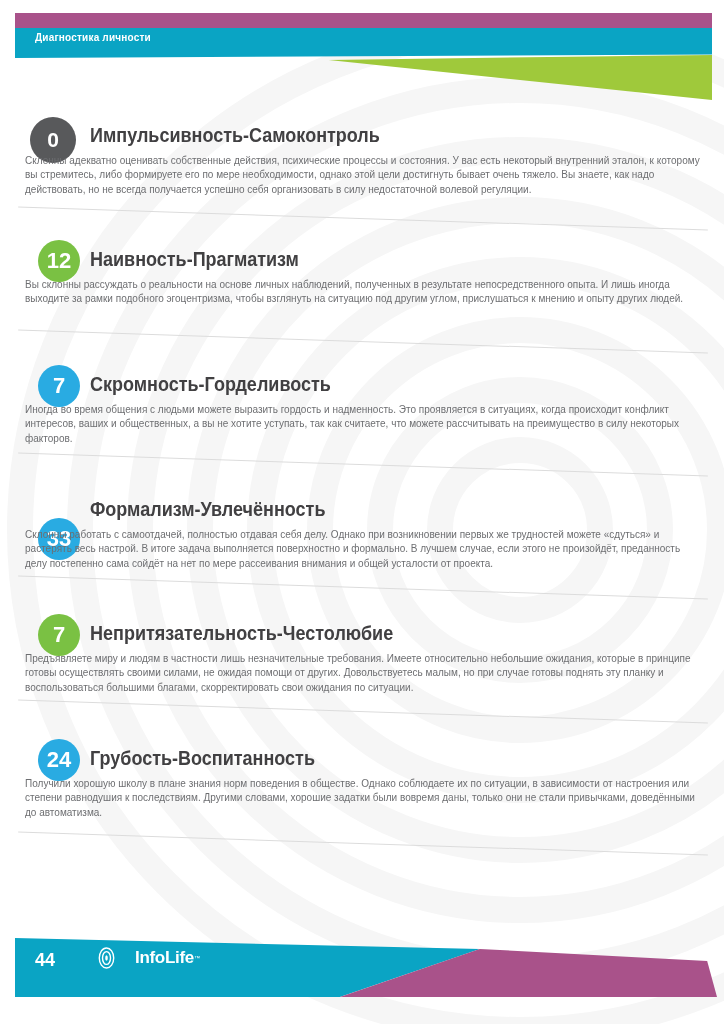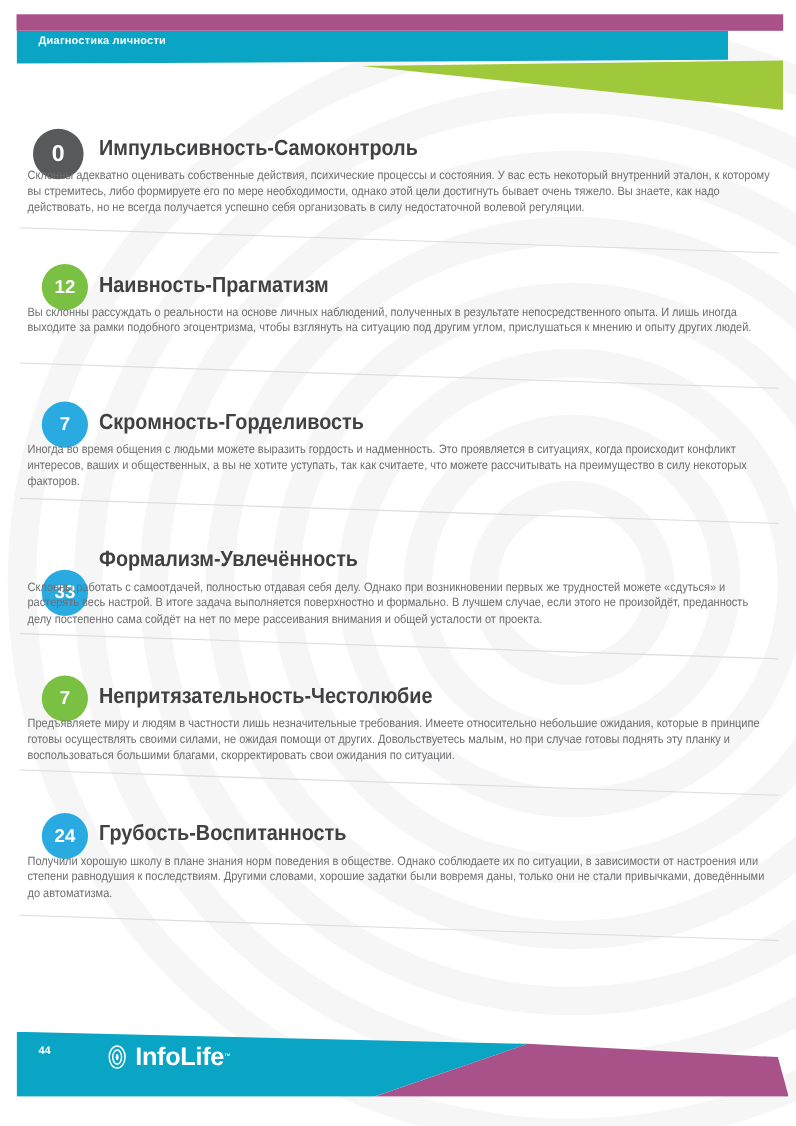--- a/index.html
+++ b/index.html
@@ -4,44 +4,44 @@
 <style>
   html,body{margin:0;padding:0;background:#ffffff;}
   #page{
     position:relative;width:724px;height:1024px;overflow:hidden;background:#ffffff;
     font-family:"Liberation Sans",sans-serif;
   }
   
   #watermark{position:absolute;left:0;top:0;z-index:0;}
   
   .hdr-magenta{position:absolute;left:15px;top:13px;width:697px;height:15px;z-index:2;}
-  .hdr-cyan{position:absolute;left:15px;top:28px;width:647px;height:30px;z-index:2;
+  .hdr-cyan{position:absolute;left:15px;top:28px;width:697px;height:30px;z-index:2;
     clip-path:polygon(0 0,100% 0,100% 88%,0 100%);}
   .hdr-green{position:absolute;left:15px;top:54px;width:697px;height:46px;z-index:1;
     clip-path:polygon(45% 13%,100% 2%,100% 100%);}
   .hdr-label{position:absolute;left:20px;top:4px;color:#ffffff;font-size:10px;font-weight:bold;letter-spacing:.2px;}
   
   .badge{position:absolute;border-radius:50%;display:flex;align-items:center;justify-content:center;
     color:#ffffff;font-weight:bold;z-index:3;}
   .badge-l{left:30px;width:46px;height:46px;font-size:21px;}
-  .badge-s{left:38px;width:42px;height:42px;font-size:17px;}
+  .badge-s{left:38px;width:42px;height:42px;font-size:22px;}
   .trait-title{position:absolute;left:90px;width:640px;font-size:20px;font-weight:bold;color:#414042;
     transform:scaleX(0.9);transform-origin:0 0;white-space:nowrap;z-index:3;}
   .trait-body{position:absolute;left:25px;width:742px;font-size:11px;line-height:14.3px;color:#6d6e71;
     transform:scaleX(0.91);transform-origin:0 0;z-index:3;}
   .divider{position:absolute;left:18px;width:690px;height:1px;background:#dcdcdc;
     transform:rotate(1.9deg);z-index:2;}
   
   .ftr-cyan{position:absolute;left:15px;top:938px;width:697px;height:59px;z-index:2;
     clip-path:polygon(0 0,66.7% 18.6%,46.6% 100%,0 100%);}
   .ftr-magenta{position:absolute;left:15px;top:938px;width:702px;height:59px;z-index:2;
     clip-path:polygon(46.3% 100%,66.2% 18.6%,98.6% 39%,100% 100%);}
-  .page-num{position:absolute;left:35px;top:950px;color:#ffffff;font-size:10px;font-weight:bold;z-index:4;text-align:right;}
+  .page-num{position:absolute;left:35px;top:950px;color:#ffffff;font-size:18px;font-weight:bold;z-index:4;text-align:right;}
   .logo{position:absolute;left:98px;top:947px;display:flex;align-items:center;z-index:4;color:#ffffff;}
-  .logo .brand{font-size:23px;font-weight:bold;letter-spacing:-0.3px;margin-left:8px;}
+  .logo .brand{font-size:17px;font-weight:bold;letter-spacing:-0.3px;margin-left:20px;}
   .logo sup{font-size:6px;vertical-align:top;line-height:10px;}
 </style>
 </head>
 <body>
 
 <div id="page">
 
   <svg id="watermark" width="724" height="1024" viewBox="0 0 724 1024">
     <g fill="none" stroke="#f6f6f6" stroke-width="26">
       <circle cx="520" cy="530" r="80"></circle>

